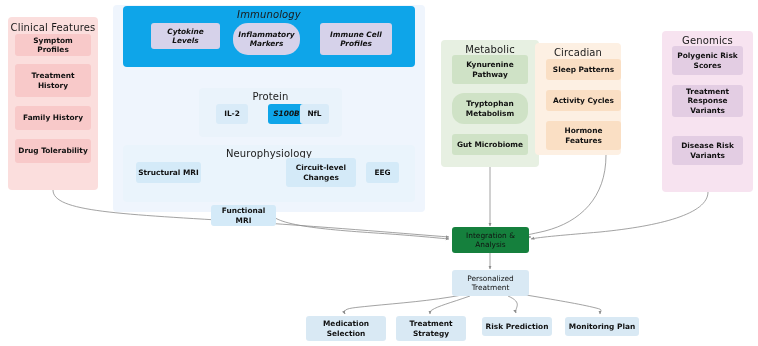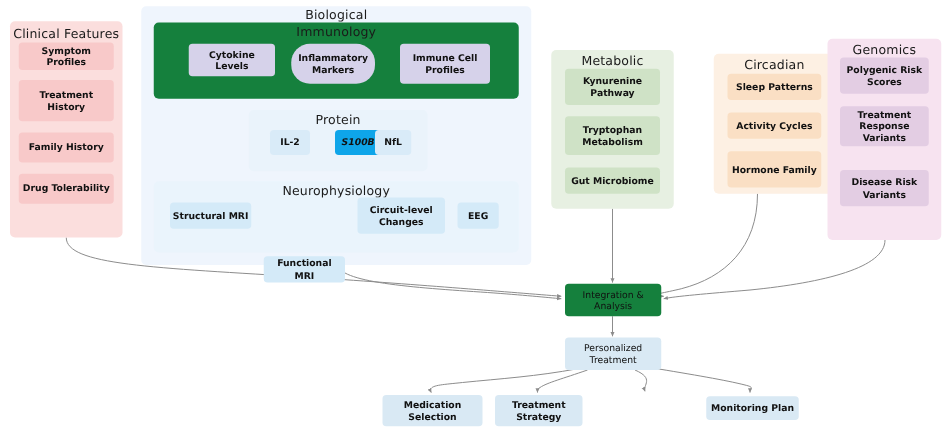--- a/index.html
+++ b/index.html
@@ -94,21 +94,21 @@
     <div class="panel-title" style="top:5px;">Clinical Features</div>
     <div class="node" style="left:7px; top:17px; width:76px; height:22px; background:#f8c9c9;">Symptom Profiles</div>
     <div class="node" style="left:7px; top:47px; width:76px; height:33px; background:#f8c9c9;">Treatment History</div>
     <div class="node" style="left:7px; top:89px; width:76px; height:24px; background:#f8c9c9;">Family History</div>
     <div class="node" style="left:7px; top:122px; width:76px; height:24px; background:#f8c9c9;">Drug Tolerability</div>
   </div>
 
   <div class="panel" style="left:113px; top:5px; width:312px; height:207px; background:#eff5fd;">
     <div class="panel-title" style="top:2px;">Biological</div>
 
-    <div class="panel" style="left:10px; top:13px; width:292px; height:61px; background:#15803d;">
+    <div class="panel" style="left:10px; top:1px; width:292px; height:61px; background:#0ea5e9;font-style:italic;">
       <div class="panel-title" style="top:3px;">Immunology</div>
       <div class="node" style="left:28px; top:17px; width:69px; height:26px; background:#d6d2ea;">Cytokine Levels</div>
       <div class="node" style="left:110px; top:17px; width:67px; height:32px; background:#d6d2ea;border-radius:15px;">Inflammatory Markers</div>
       <div class="node" style="left:197px; top:17px; width:72px; height:32px; background:#d6d2ea;">Immune Cell Profiles</div>
     </div>
 
     <div class="panel" style="left:86px; top:83px; width:143px; height:49px; background:#eaf3fb;">
       <div class="panel-title" style="top:3px;">Protein</div>
       <div class="node" style="left:17px; top:16px; width:32px; height:20px; background:#d9ebf8;">IL-2</div>
       <div class="node" style="left:69px; top:16px; width:37px; height:20px; background:#0ea5e9;font-style:italic;">S100B</div>
@@ -120,39 +120,40 @@
       <div class="node" style="left:13px; top:17px; width:65px; height:21px; background:#d4eaf8;">Structural MRI</div>
       <div class="node" style="left:88px; top:17px; width:65px; height:21px; background:#d4eaf8;margin-top:43px;">Functional MRI</div>
       <div class="node" style="left:163px; top:13px; width:70px; height:29px; background:#d4eaf8;">Circuit-level Changes</div>
       <div class="node" style="left:243px; top:17px; width:33px; height:21px; background:#d4eaf8;">EEG</div>
     </div>
   </div>
 
   <div class="panel" style="left:441px; top:40px; width:98px; height:127px; background:#e7f0e2;">
     <div class="panel-title" style="top:4px;">Metabolic</div>
     <div class="node" style="left:11px; top:15px; width:76px; height:29px; background:#cfe2c6;">Kynurenine Pathway</div>
-    <div class="node" style="left:11px; top:53px; width:76px; height:31px; background:#cfe2c6;">Tryptophan Metabolism</div>
+    <div class="node" style="left:11px; top:53px; width:76px; height:31px; background:#cfe2c6;border-radius:12px;">Tryptophan Metabolism</div>
     <div class="node" style="left:11px; top:94px; width:76px; height:21px; background:#cfe2c6;text-align:right;">Gut Microbiome</div>
   </div>
 
-  <div class="panel" style="left:571px; top:43px; width:97px; height:112px; background:#fdf0e3;">
+  <div class="panel" style="left:535px; top:43px; width:86px; height:112px; background:#fdf0e3;">
     <div class="panel-title" style="top:4px;">Circadian</div>
     <div class="node" style="left:11px; top:16px; width:75px; height:21px; background:#fadfc4;">Sleep Patterns</div>
     <div class="node" style="left:11px; top:47px; width:75px; height:21px; background:#fadfc4;">Activity Cycles</div>
-    <div class="node" style="left:11px; top:78px; width:75px; height:29px; background:#fadfc4;">Hormone Family</div>
+    <div class="node" style="left:11px; top:78px; width:75px; height:29px; background:#fadfc4;">Hormone Features</div>
   </div>
 
   <div class="panel" style="left:662px; top:31px; width:91px; height:161px; background:#f7e3f0;">
     <div class="panel-title" style="top:4px;">Genomics</div>
     <div class="node" style="left:10px; top:15px; width:71px; height:29px; background:#e3cde3;">Polygenic Risk Scores</div>
     <div class="node" style="left:10px; top:54px; width:71px; height:32px; background:#e3cde3;">Treatment Response Variants</div>
     <div class="node" style="left:10px; top:105px; width:71px; height:29px; background:#e3cde3;">Disease Risk Variants</div>
   </div>
 
   <div class="node" style="left:452px; top:227px; width:77px; height:26px; background:#15803d; font-weight:normal;">Integration &amp; Analysis</div>
 
   <div class="node" style="left:452px; top:270px; width:77px; height:26px; background:#d9e9f4; font-weight:normal;">Personalized Treatment</div>
 
   <div class="node" style="left:306px; top:316px; width:80px; height:25px; background:#d9e9f4;">Medication Selection</div>
   <div class="node" style="left:396px; top:316px; width:70px; height:25px; background:#d9e9f4;">Treatment Strategy</div>
+  <div class="node" style="left:482px; top:317px; width:70px; height:19px; background:#d9e9f4;">Risk Prediction</div>
   <div class="node" style="left:565px; top:317px; width:74px; height:19px; background:#d9e9f4;">Monitoring Plan</div>
 
 </div>
 
 </body></html>

